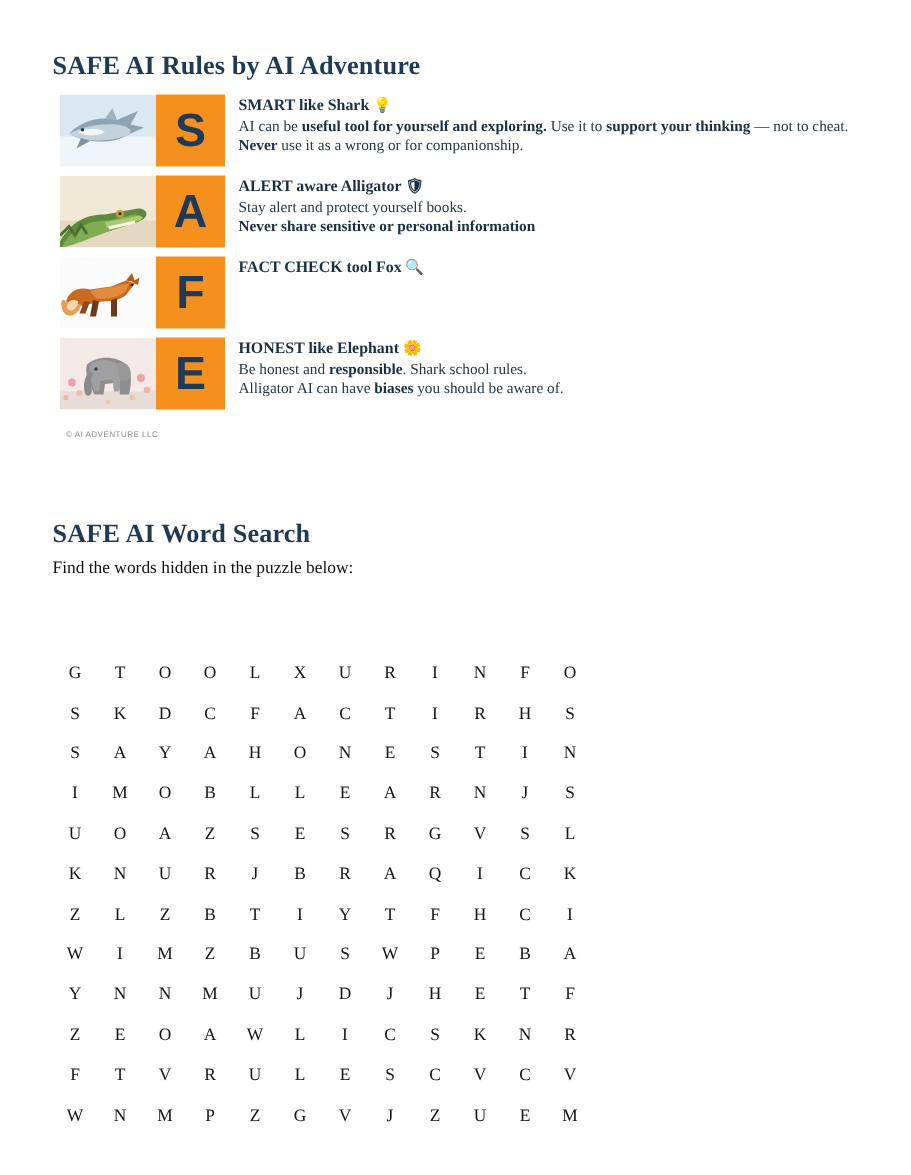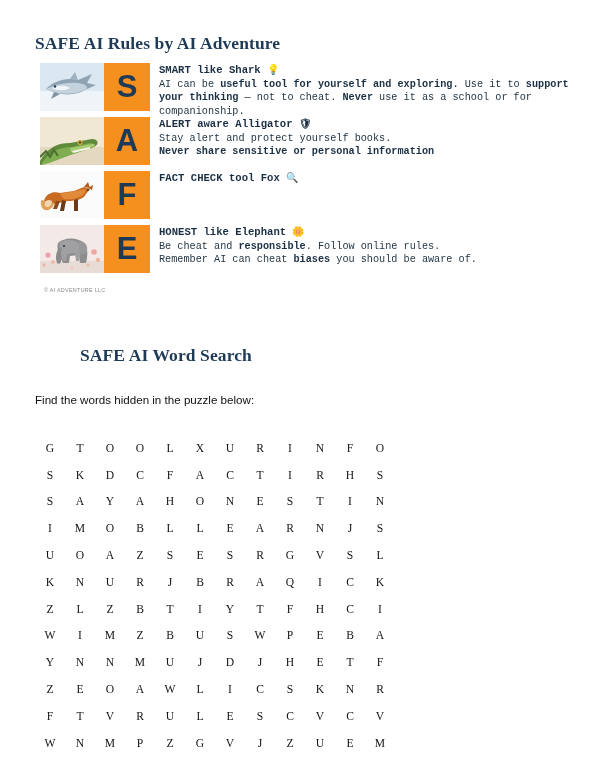--- a/index.html
+++ b/index.html
@@ -35,21 +35,20 @@
   }
   #rules-title {
     position: absolute;
     left: 35px;
     top: 33px;
   }
   #wordsearch-title {
     position: absolute;
     left: 35px;
     top: 345px;
-    margin-left: 45px;
   }
 
   
   .rules-list {
     position: absolute;
     left: 40px;
     top: 63px;
     width: 530px;
   }
   .rule-row {
@@ -74,21 +73,21 @@
     color: #1f3a56;
     font-family: "Liberation Sans", "DejaVu Sans", sans-serif;
     font-weight: bold;
     font-size: 31px;
     line-height: 48px;
     text-align: center;
   }
   .rule-text {
     flex: 1 1 auto;
     padding-left: 9px;
-    font-family: Liberation Mono, monospace;
+    font-family: Liberation Serif, serif;
     font-size: 10.2px;
     line-height: 13.2px;
     color: #243746;
     padding-top: 1px;
   }
   .rule-head {
     font-weight: bold;
     font-size: 10.6px;
     color: #1b2f44;
     display: block;
@@ -105,24 +104,24 @@
     font-family: "Liberation Sans", "DejaVu Sans", sans-serif;
     font-size: 5.4px;
     color: #8a8a8a;
     letter-spacing: 0.3px;
   }
 
   
   .ws-instructions {
     position: absolute;
     left: 35px;
-    top: 393px;
+    top: 372px;
     font-size: 11.6px;
     color: #111111;
-    font-family: Liberation Sans, sans-serif;
+    font-family: Liberation Serif, serif;
   }
   .ws-words {
     position: absolute;
     left: 35px;
     top: 409px;
     font-size: 11.6px;
     color: #111111;
     font-family: "Liberation Serif", "DejaVu Serif", serif;
     width: 540px;
   }
@@ -167,21 +166,21 @@
           <path d="M6 26 C16 21, 28 19, 38 20 C45 21, 50 24, 45 27 C34 32, 16 32, 6 26 Z" fill="#c3d2dd"></path>
           <path d="M30 16 L35 9 L38 17 Z" fill="#9fb2c0"></path>
           <path d="M14 29 L11 36 L20 31 Z" fill="#7e93a4"></path>
           <path d="M12 25 C18 22, 26 22, 30 25 C25 28, 17 28, 12 25 Z" fill="#f2f6f9"></path>
           <circle cx="15" cy="23.5" r="1.2" fill="#2b3b46"></circle>
         </svg>
       </div>
       <div class="tile">S</div>
       <div class="rule-text">
         <span class="rule-head"><span>SMART like Shark</span> <span class="emo">💡</span></span>
-        <span class="rule-body"><span>AI can be </span><b>useful tool for yourself and exploring.</b><span> Use it to </span><b>support your thinking</b><span> — not to cheat. </span><b>Never</b><span> use it as a school or for companionship.</span></span>
+        <span class="rule-body"><span>AI can be </span><b>useful tool for yourself and exploring.</b><span> Use it to </span><b>support your thinking</b><span> — not to cheat. </span><b>Never</b><span> use it as a wrong or for companionship.</span></span>
       </div>
     </div>
 
     <div class="rule-row">
       <div class="thumb">
         <svg class="art" viewBox="0 0 64 48" preserveAspectRatio="none" aria-hidden="true">
           <rect x="0" y="0" width="64" height="48" fill="#f0e7d4"></rect>
           <rect x="0" y="30" width="64" height="18" fill="#e4d9c0"></rect>
           <path d="M0 44 C8 30, 18 26, 30 26 L52 22 C58 22, 60 27, 54 30 L30 38 C18 42, 8 46, 0 48 Z" fill="#5f8a3c"></path>
           <path d="M2 46 C10 34, 20 30, 32 30 L50 26 C55 26, 56 29, 52 31 L30 38 C20 42, 10 46, 2 48 Z" fill="#7fae50"></path>
@@ -236,21 +235,21 @@
           <circle cx="54" cy="27" r="2.8" fill="#f0a6a0"></circle>
           <circle cx="58" cy="35" r="2.2" fill="#eeb6a2"></circle>
           <circle cx="48" cy="40" r="1.8" fill="#f3c0a8"></circle>
           <circle cx="4" cy="40" r="1.7" fill="#f0b2ab"></circle>
           <circle cx="32" cy="43" r="1.5" fill="#f1c4b4"></circle>
         </svg>
       </div>
       <div class="tile">E</div>
       <div class="rule-text">
         <span class="rule-head"><span>HONEST like Elephant</span> <span class="emo">🌼</span></span>
-        <span class="rule-body"><span>Be cheat and </span><b>responsible</b><span>. Follow online rules.</span><br><span>Remember AI can cheat </span><b>biases</b><span> you should be aware of.</span></span>
+        <span class="rule-body"><span>Be honest and </span><b>responsible</b><span>. Shark school rules.</span><br><span>Alligator AI can have </span><b>biases</b><span> you should be aware of.</span></span>
       </div>
     </div>
 
   </div>
 
   <div class="copyright">© AI ADVENTURE LLC</div>
 
   <div class="section-title" id="wordsearch-title">SAFE AI Word Search</div>
 
   <div class="ws-instructions">Find the words hidden in the puzzle below:</div>

